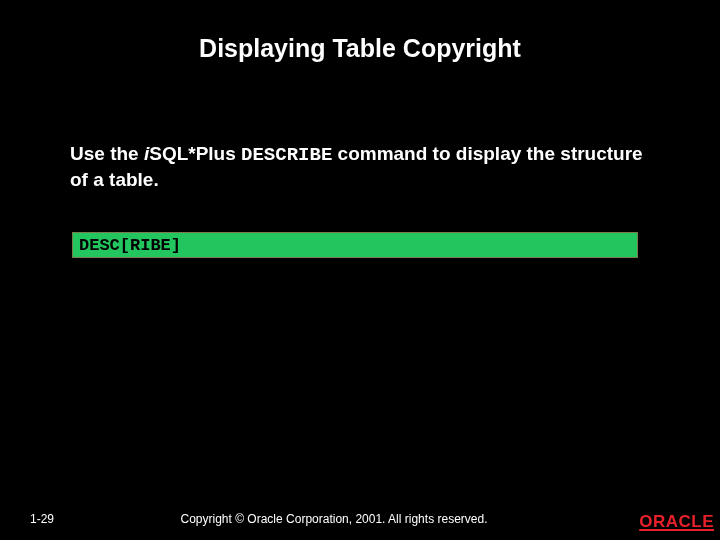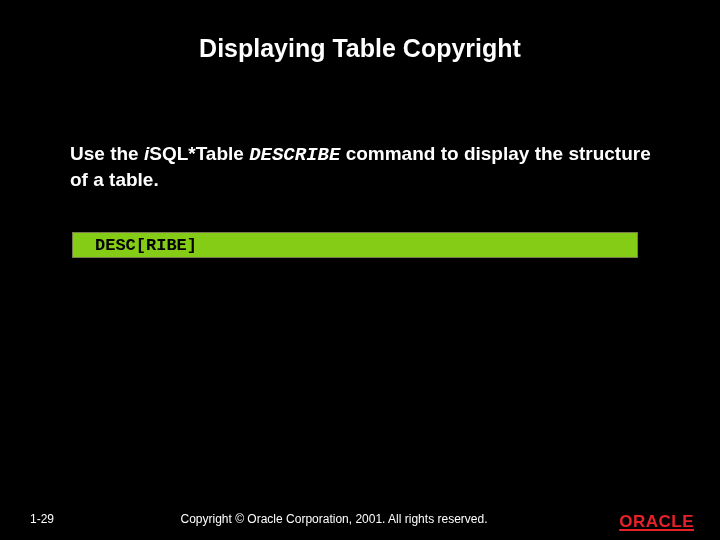--- a/index.html
+++ b/index.html
@@ -29,30 +29,30 @@
     position: absolute;
     top: 142px;
     left: 70px;
     width: 590px;
     color: #fff;
     font-size: 19px;
     font-weight: bold;
     line-height: 1.25;
   }
   .body-text .isqlplus-i { font-style: italic; }
-  .body-text .describe-cmd { font-family: "Courier New", Courier, monospace; font-weight: bold; font-style: italic; }
+  .body-text .describe-cmd { font-family: "Courier New", Courier, monospace; font-weight: bold; }
   .code-box {
     position: absolute;
     top: 232px;
     left: 72px;
     width: 566px;
     height: 26px;
-    background: #84cc16;
+    background: #22c55e;
     border: 1px solid #7a7a50;
-    padding-left: 22px;
+    padding-left: 6px;
     display: flex;
     align-items: center;
     font-family: "Courier New", Courier, monospace;
     font-size: 17px;
     color: #000;
     font-weight: bold;
     white-space: pre;
   }
   .code-box .arg { font-style: italic; }
   .footer {
@@ -73,21 +73,21 @@
     position: absolute;
     left: 0;
     width: 668px;
     bottom: 14px;
     text-align: center;
     color: #fff;
     font-size: 12px;
   }
   .logo {
     position: absolute;
-    right: 26px;
+    right: 6px;
     bottom: 8px;
     display: flex;
     align-items: center;
     margin-top: 44px;
   }
   .logo .oracle-text {
     font-family: Arial, sans-serif;
     font-weight: 800;
     font-size: 17px;
     color: #e8202a;
@@ -99,21 +99,21 @@
   }
 </style>
 </head>
 <body>
 
 <div class="slide">
 
   <div class="title">Displaying Table Copyright</div>
 
   <div class="body-text">
-    <span>Use the </span><span class="isqlplus-i">i</span><span>SQL*Table </span><span class="describe-cmd">DESCRIBE</span><span> command to display the structure of a table.</span>
+    <span>Use the </span><span class="isqlplus-i">i</span><span>SQL*Plus </span><span class="describe-cmd">DESCRIBE</span><span> command to display the structure of a table.</span>
   </div>
 
   <div class="code-box">
     <span>DESC[RIBE] </span>
   </div>
 
   <div class="footer">
     <div class="page-num">1-29</div>
     <div class="copyright">Copyright © Oracle Corporation, 2001. All rights reserved.</div>
     <div class="logo">

